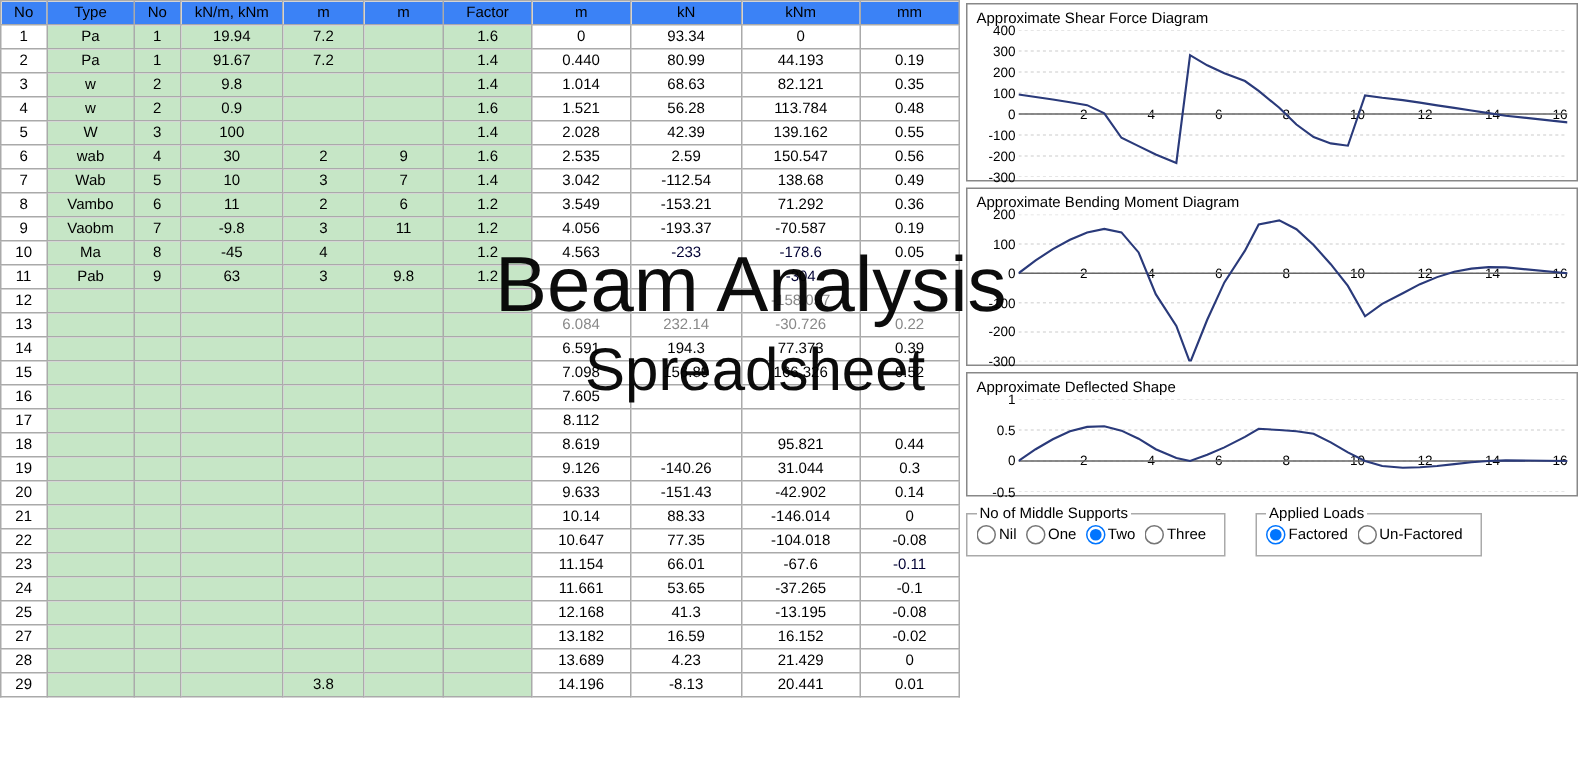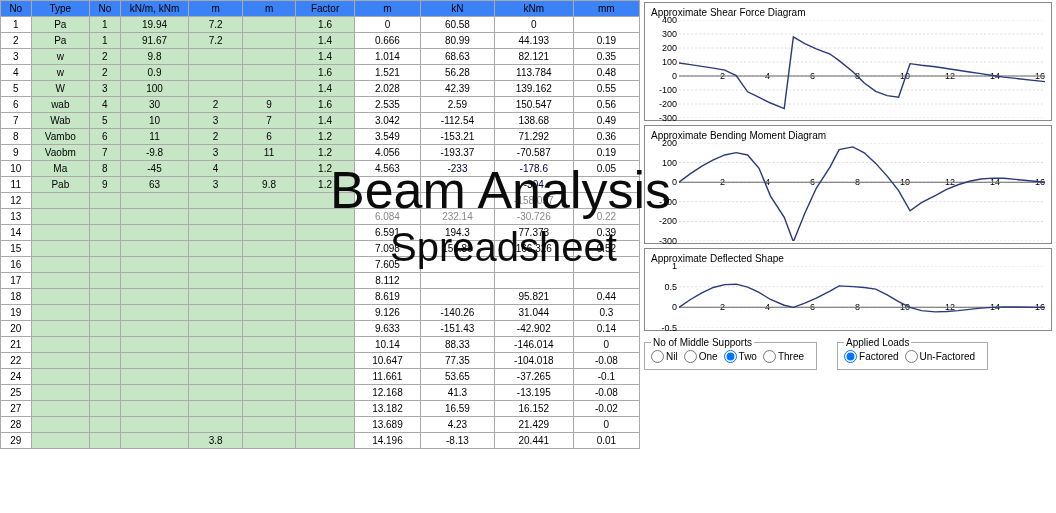--- a/index.html
+++ b/index.html
@@ -67,33 +67,33 @@
       <tbody id="tbody">
           <tr>
             <td>1</td>
             <td class="green">Pa</td>
             <td class="green">1</td>
             <td class="green">19.94</td>
             <td class="green">7.2</td>
             <td class="green"></td>
             <td class="green">1.6</td>
             <td>0</td>
-            <td>60.58</td>
+            <td>93.34</td>
             <td>0</td>
             <td></td>
           </tr>
           <tr>
             <td>2</td>
             <td class="green">Pa</td>
             <td class="green">1</td>
             <td class="green">91.67</td>
             <td class="green">7.2</td>
             <td class="green"></td>
             <td class="green">1.4</td>
-            <td>0.666</td>
+            <td>0.440</td>
             <td>80.99</td>
             <td>44.193</td>
             <td>0.19</td>
           </tr>
           <tr>
             <td>3</td>
             <td class="green">w</td>
             <td class="green">2</td>
             <td class="green">9.8</td>
             <td class="green"></td>
@@ -343,20 +343,33 @@
             <td class="green"></td>
             <td class="green"></td>
             <td class="green"></td>
             <td class="green"></td>
             <td class="green"></td>
             <td class="green"></td>
             <td>10.647</td>
             <td>77.35</td>
             <td>-104.018</td>
             <td>-0.08</td>
+          </tr>
+          <tr>
+            <td>23</td>
+            <td class="green"></td>
+            <td class="green"></td>
+            <td class="green"></td>
+            <td class="green"></td>
+            <td class="green"></td>
+            <td class="green"></td>
+            <td>11.154</td>
+            <td>66.01</td>
+            <td>-67.6</td>
+            <td class="bold">-0.11</td>
           </tr>
           <tr>
             <td>24</td>
             <td class="green"></td>
             <td class="green"></td>
             <td class="green"></td>
             <td class="green"></td>
             <td class="green"></td>
             <td class="green"></td>
             <td>11.661</td>

